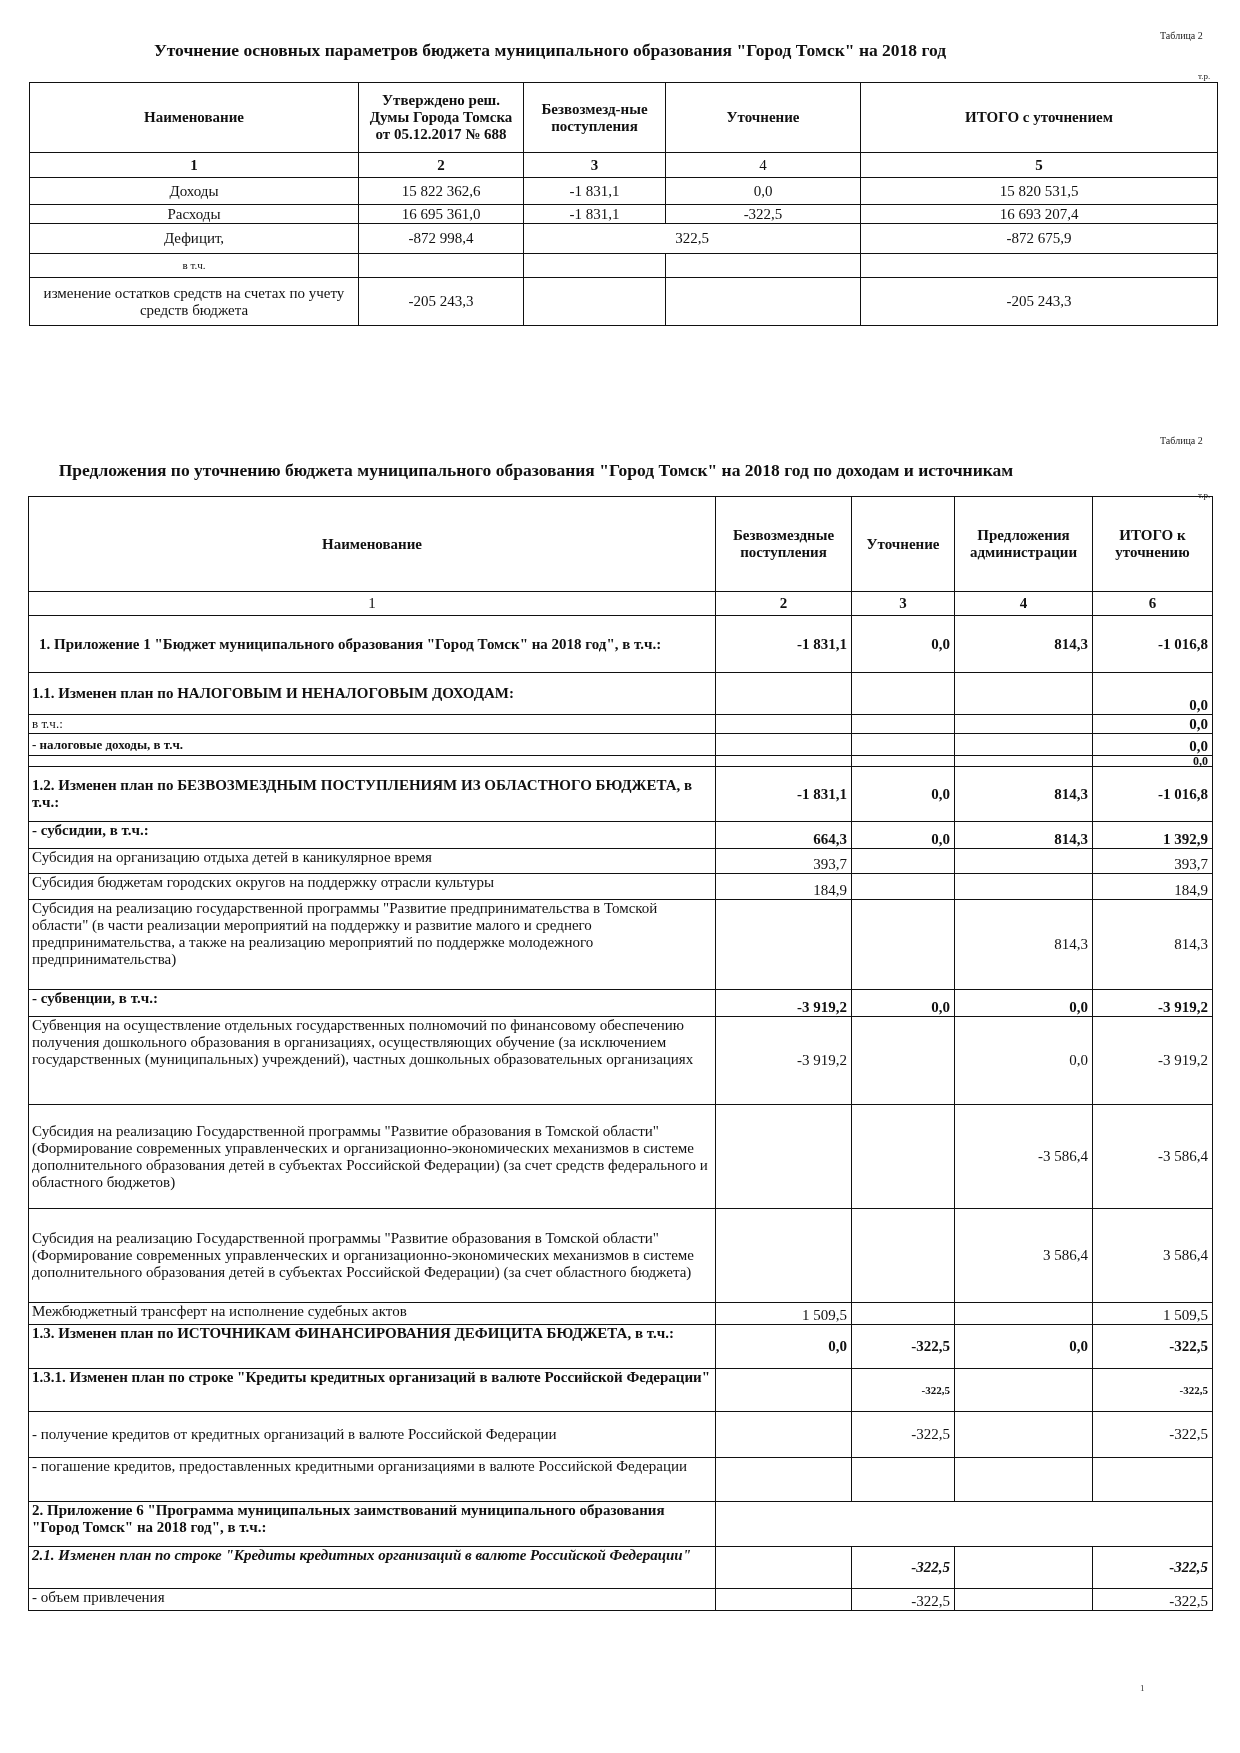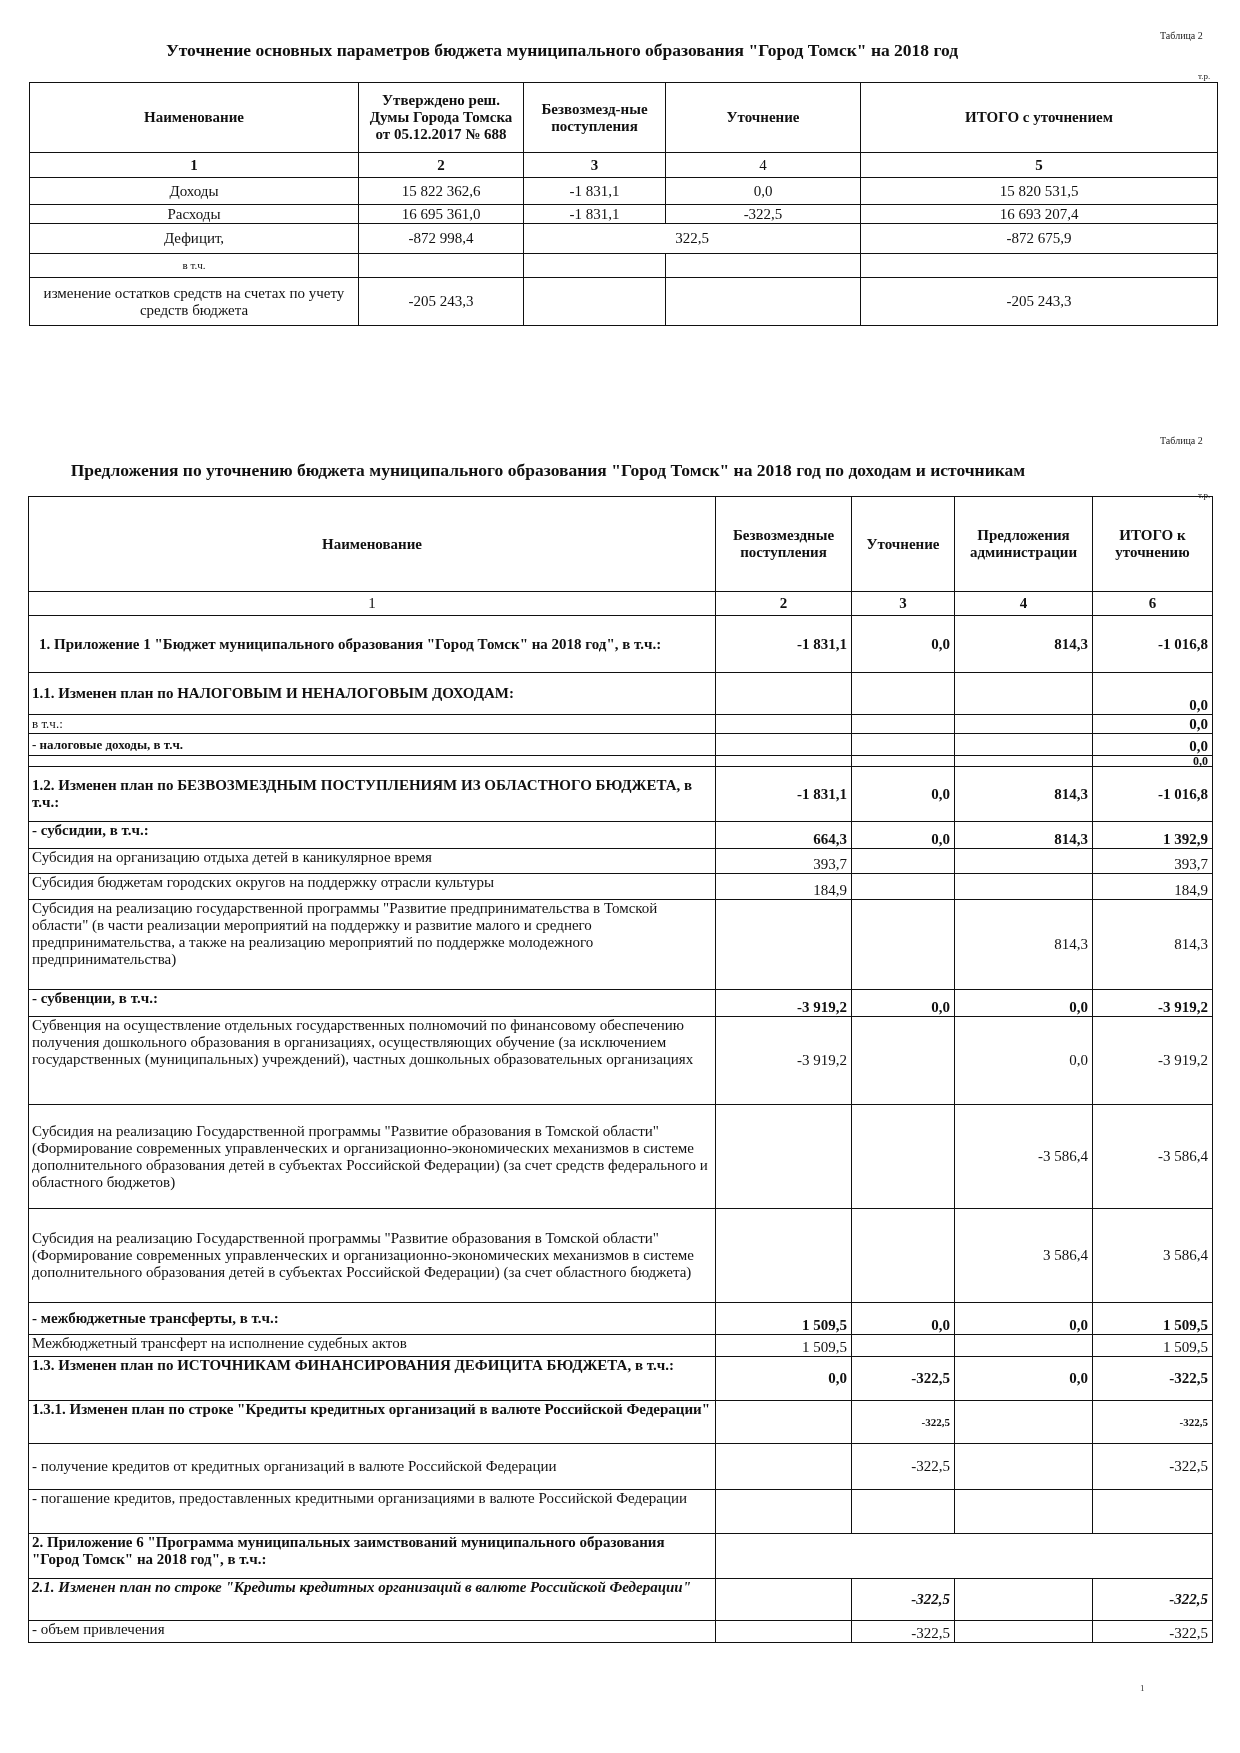--- a/index.html
+++ b/index.html
@@ -2,21 +2,21 @@
 <html><head>
 <meta charset="utf-8">
 <style>
   * { box-sizing: border-box; }
   html, body { margin: 0; padding: 0; background: #ffffff; }
   body {
     width: 1240px; height: 1753px; position: relative; overflow: hidden;
     font-family: "Liberation Serif", "DejaVu Serif", serif; color: #111;
   }
   .tag { position: absolute; font-size: 10px; color: #222; }
-  .title { position: absolute; left: 0; width: 1040px; text-align: center; font-weight: bold; font-size: 17.5px; margin-left: 12px; }
+  .title { position: absolute; left: 0; width: 1040px; text-align: center; font-weight: bold; font-size: 17.5px; }
   table { border-collapse: collapse; position: absolute; table-layout: fixed; }
   td, th { border: 1.4px solid #111; padding: 0 4px; font-size: 15px; line-height: 17px; }
   th { font-weight: bold; text-align: center; }
   .c { text-align: center; }
   .b { font-weight: bold; }
   .small { font-size: 13px; }
   .tiny { font-size: 11px; }
   #t1 td { text-align: center; }
   #t2 td.name { text-align: left; vertical-align: top; padding-left: 3px; }
   #t2 td.num { text-align: right; vertical-align: bottom; padding-right: 4px; }
@@ -224,27 +224,20 @@
   </tr>
 
   <tr style="height:94px;">
     <td class="name mid">Субсидия на реализацию Государственной программы "Развитие образования в Томской области" (Формирование современных управленческих и организационно-экономических механизмов в системе дополнительного образования детей в субъектах Российской Федерации) (за счет областного бюджета)</td>
     <td class="num mid"></td>
     <td class="num mid"></td>
     <td class="num mid">3 586,4</td>
     <td class="num mid">3 586,4</td>
   </tr>
 
-  <tr style="height:32px;">
-    <td class="name b mid">- межбюджетные трансферты, в т.ч.:</td>
-    <td class="num b">1 509,5</td>
-    <td class="num b">0,0</td>
-    <td class="num b">0,0</td>
-    <td class="num b">1 509,5</td>
-  </tr>
 
   <tr style="height:22px;">
     <td class="name">Межбюджетный трансферт на исполнение судебных актов</td>
     <td class="num">1 509,5</td>
     <td class="num"></td>
     <td class="num"></td>
     <td class="num">1 509,5</td>
   </tr>
 
   <tr style="height:44px;">

